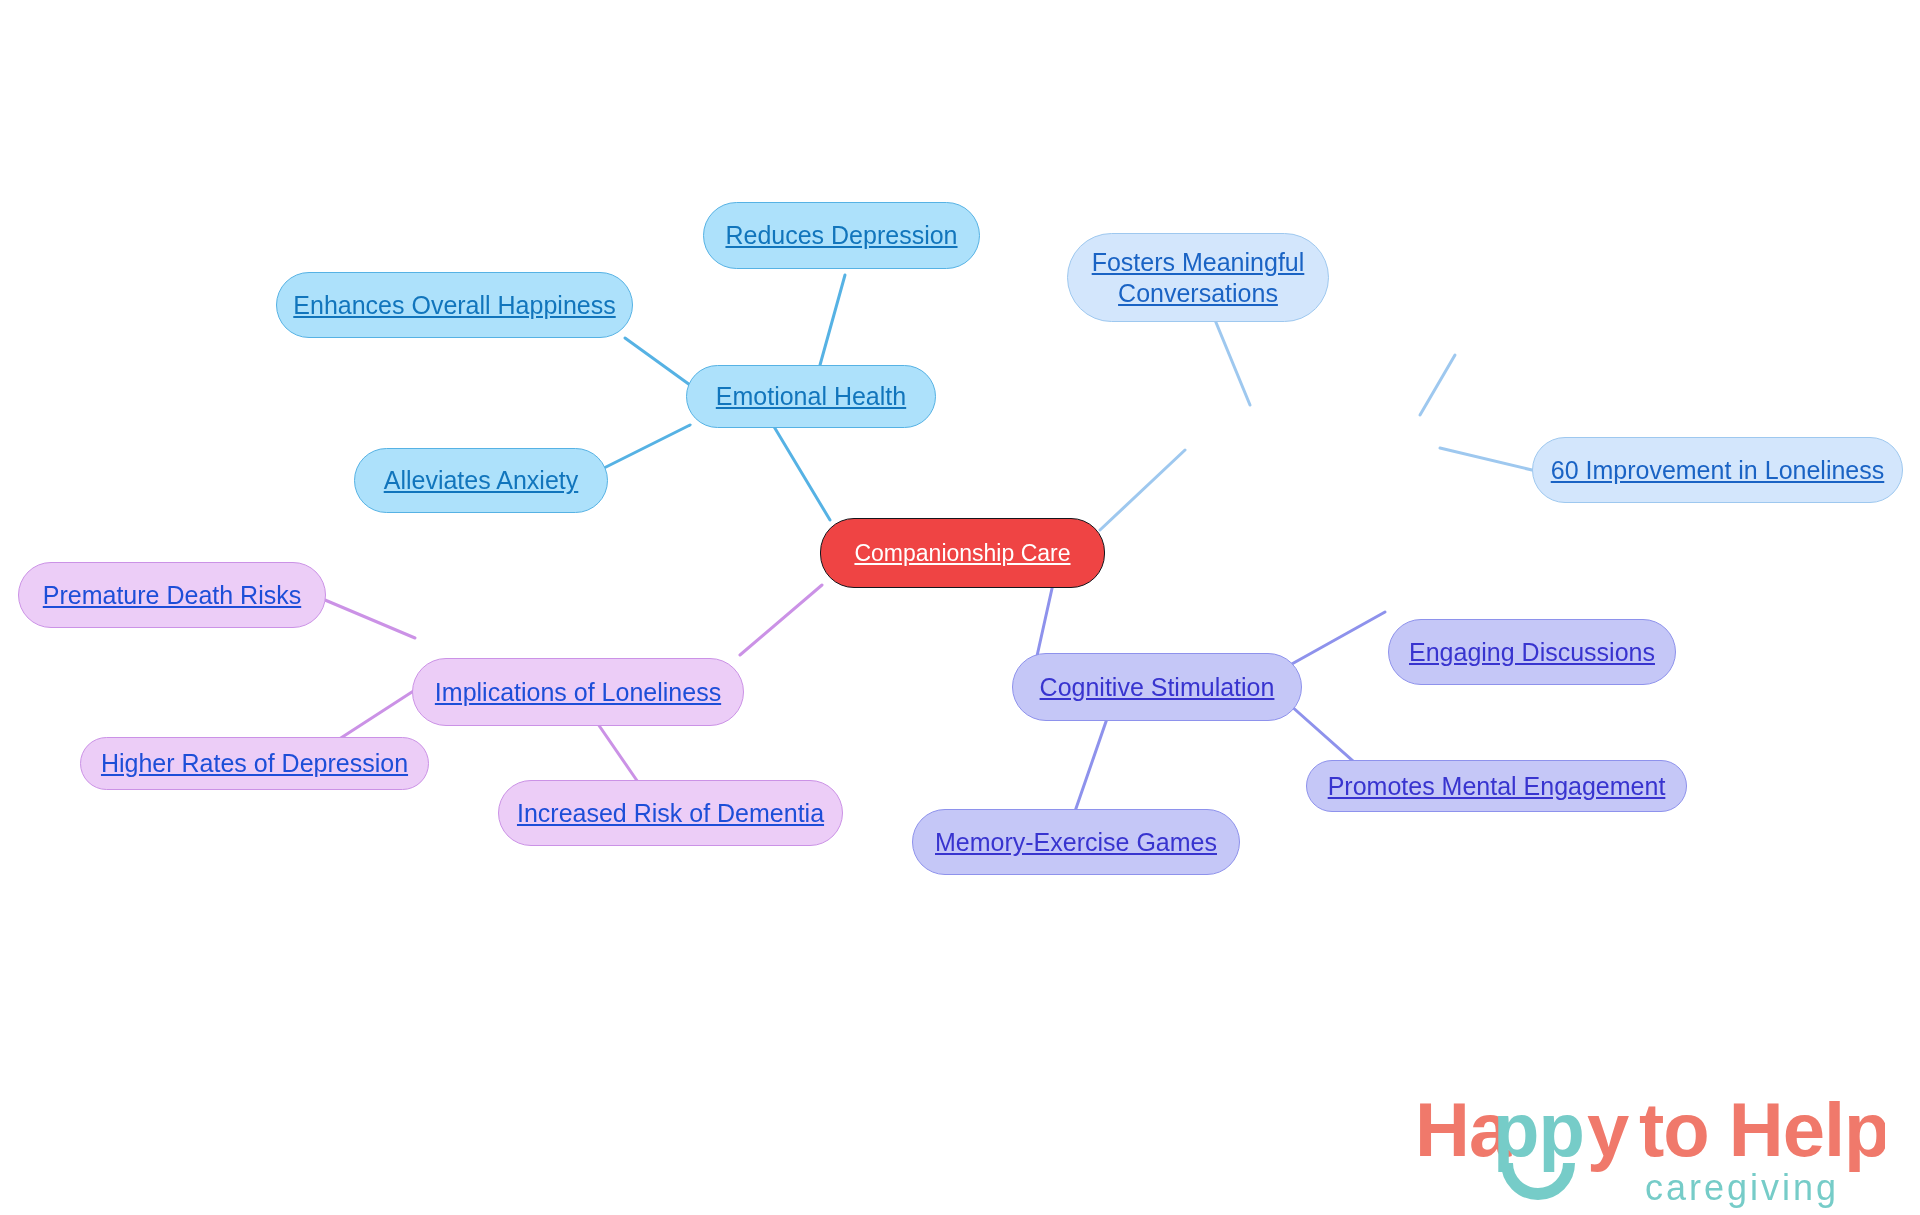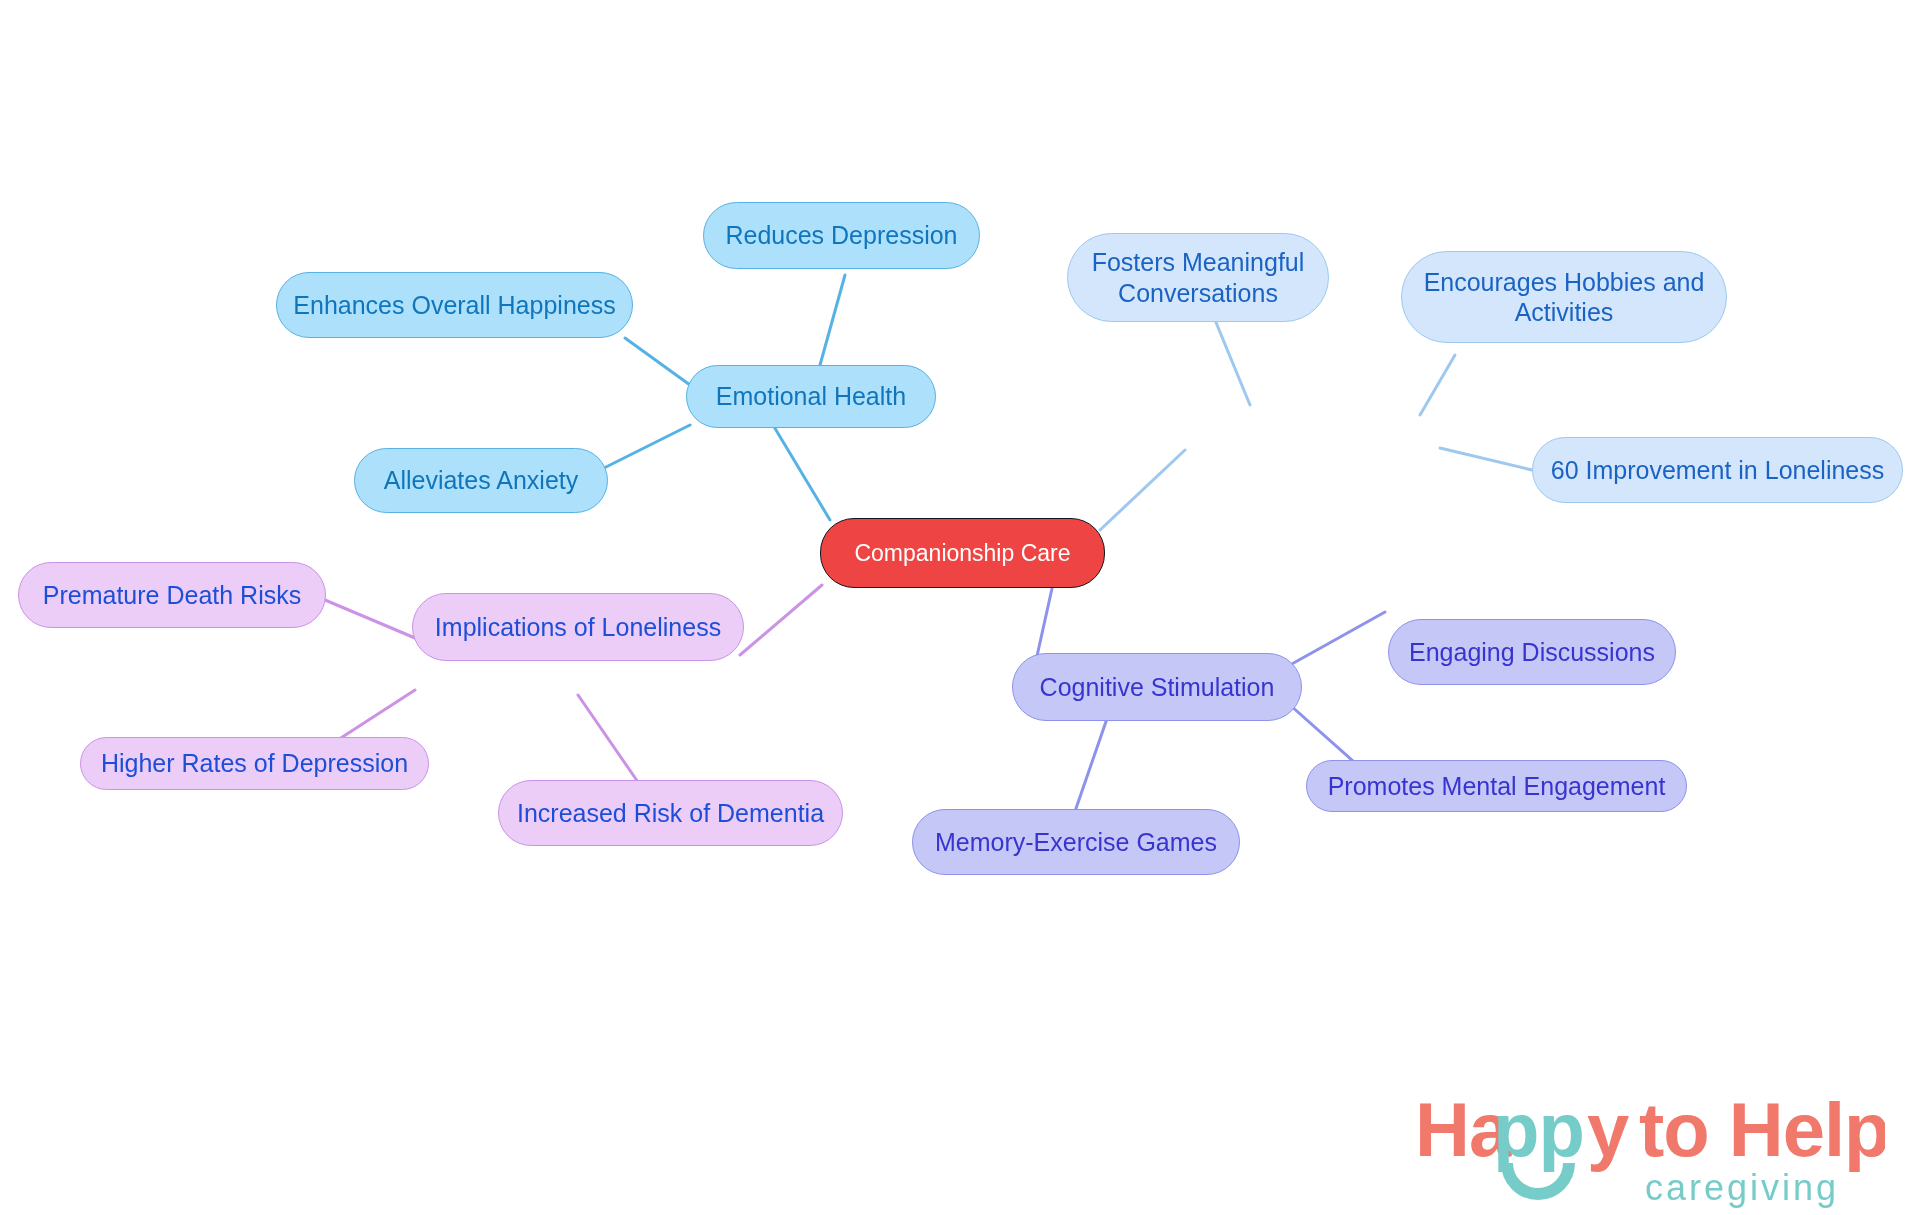--- a/index.html
+++ b/index.html
@@ -35,20 +35,21 @@
     display: flex;
     align-items: center;
     justify-content: center;
     text-align: center;
     border-radius: 999px;
     border-style: solid;
     border-width: 1.6px;
     line-height: 1.22;
     white-space: pre-line;
     padding: 16px 10px;
+    text-decoration: underline;
   }
 
   
   .node.root {
     background: #ef4444;
     border-color: #14161c;
     color: #ffffff;
     font-size: 23px;
     border-radius: 34px;
   }
@@ -133,34 +134,32 @@
   <div class="node blueA" style="left:703px; top:202px; width:277px; height:67px;">Reduces Depression</div>
 
   <div class="node blueA" style="left:276px; top:272px; width:357px; height:66px;">Enhances Overall Happiness</div>
 
   <div class="node blueA" style="left:354px; top:448px; width:254px; height:65px;">Alleviates Anxiety</div>
 
 
   <div class="node blueB" style="left:1067px; top:233px; width:262px; height:89px;">Fosters Meaningful
 Conversations</div>
 
-  <div class="node blueB" style="left:1401px; top:251px; width:326px; height:92px;">Encourages Hobbies and
-Activities</div>
 
   <div class="node blueB" style="left:1532px; top:437px; width:371px; height:66px;">60 Improvement in Loneliness</div>
 
   <div class="node violet" style="left:1012px; top:653px; width:290px; height:68px;">Cognitive Stimulation</div>
 
   <div class="node violet" style="left:1388px; top:578px; width:288px; height:66px;margin-top:41px;">Engaging Discussions</div>
 
   <div class="node violet" style="left:1306px; top:760px; width:381px; height:52px;">Promotes Mental Engagement</div>
 
   <div class="node violet" style="left:912px; top:809px; width:328px; height:66px;">Memory-Exercise Games</div>
 
-  <div class="node pink" style="left:412px; top:593px; width:332px; height:68px;">Implications of Loneliness</div>
+  <div class="node pink" style="left:412px; top:658px; width:332px; height:68px;">Implications of Loneliness</div>
 
   <div class="node pink" style="left:18px; top:562px; width:308px; height:66px;">Premature Death Risks</div>
 
   <div class="node pink" style="left:80px; top:737px; width:349px; height:53px;">Higher Rates of Depression</div>
 
   <div class="node pink" style="left:498px; top:780px; width:345px; height:66px;">Increased Risk of Dementia</div>
 
   <svg id="logo" viewBox="0 0 470 118" xmlns="http://www.w3.org/2000/svg">
 
     <text x="0" y="63" font-family="'Liberation Sans', sans-serif" font-size="76" font-weight="bold" fill="#f0796b" letter-spacing="-1">Ha</text>

